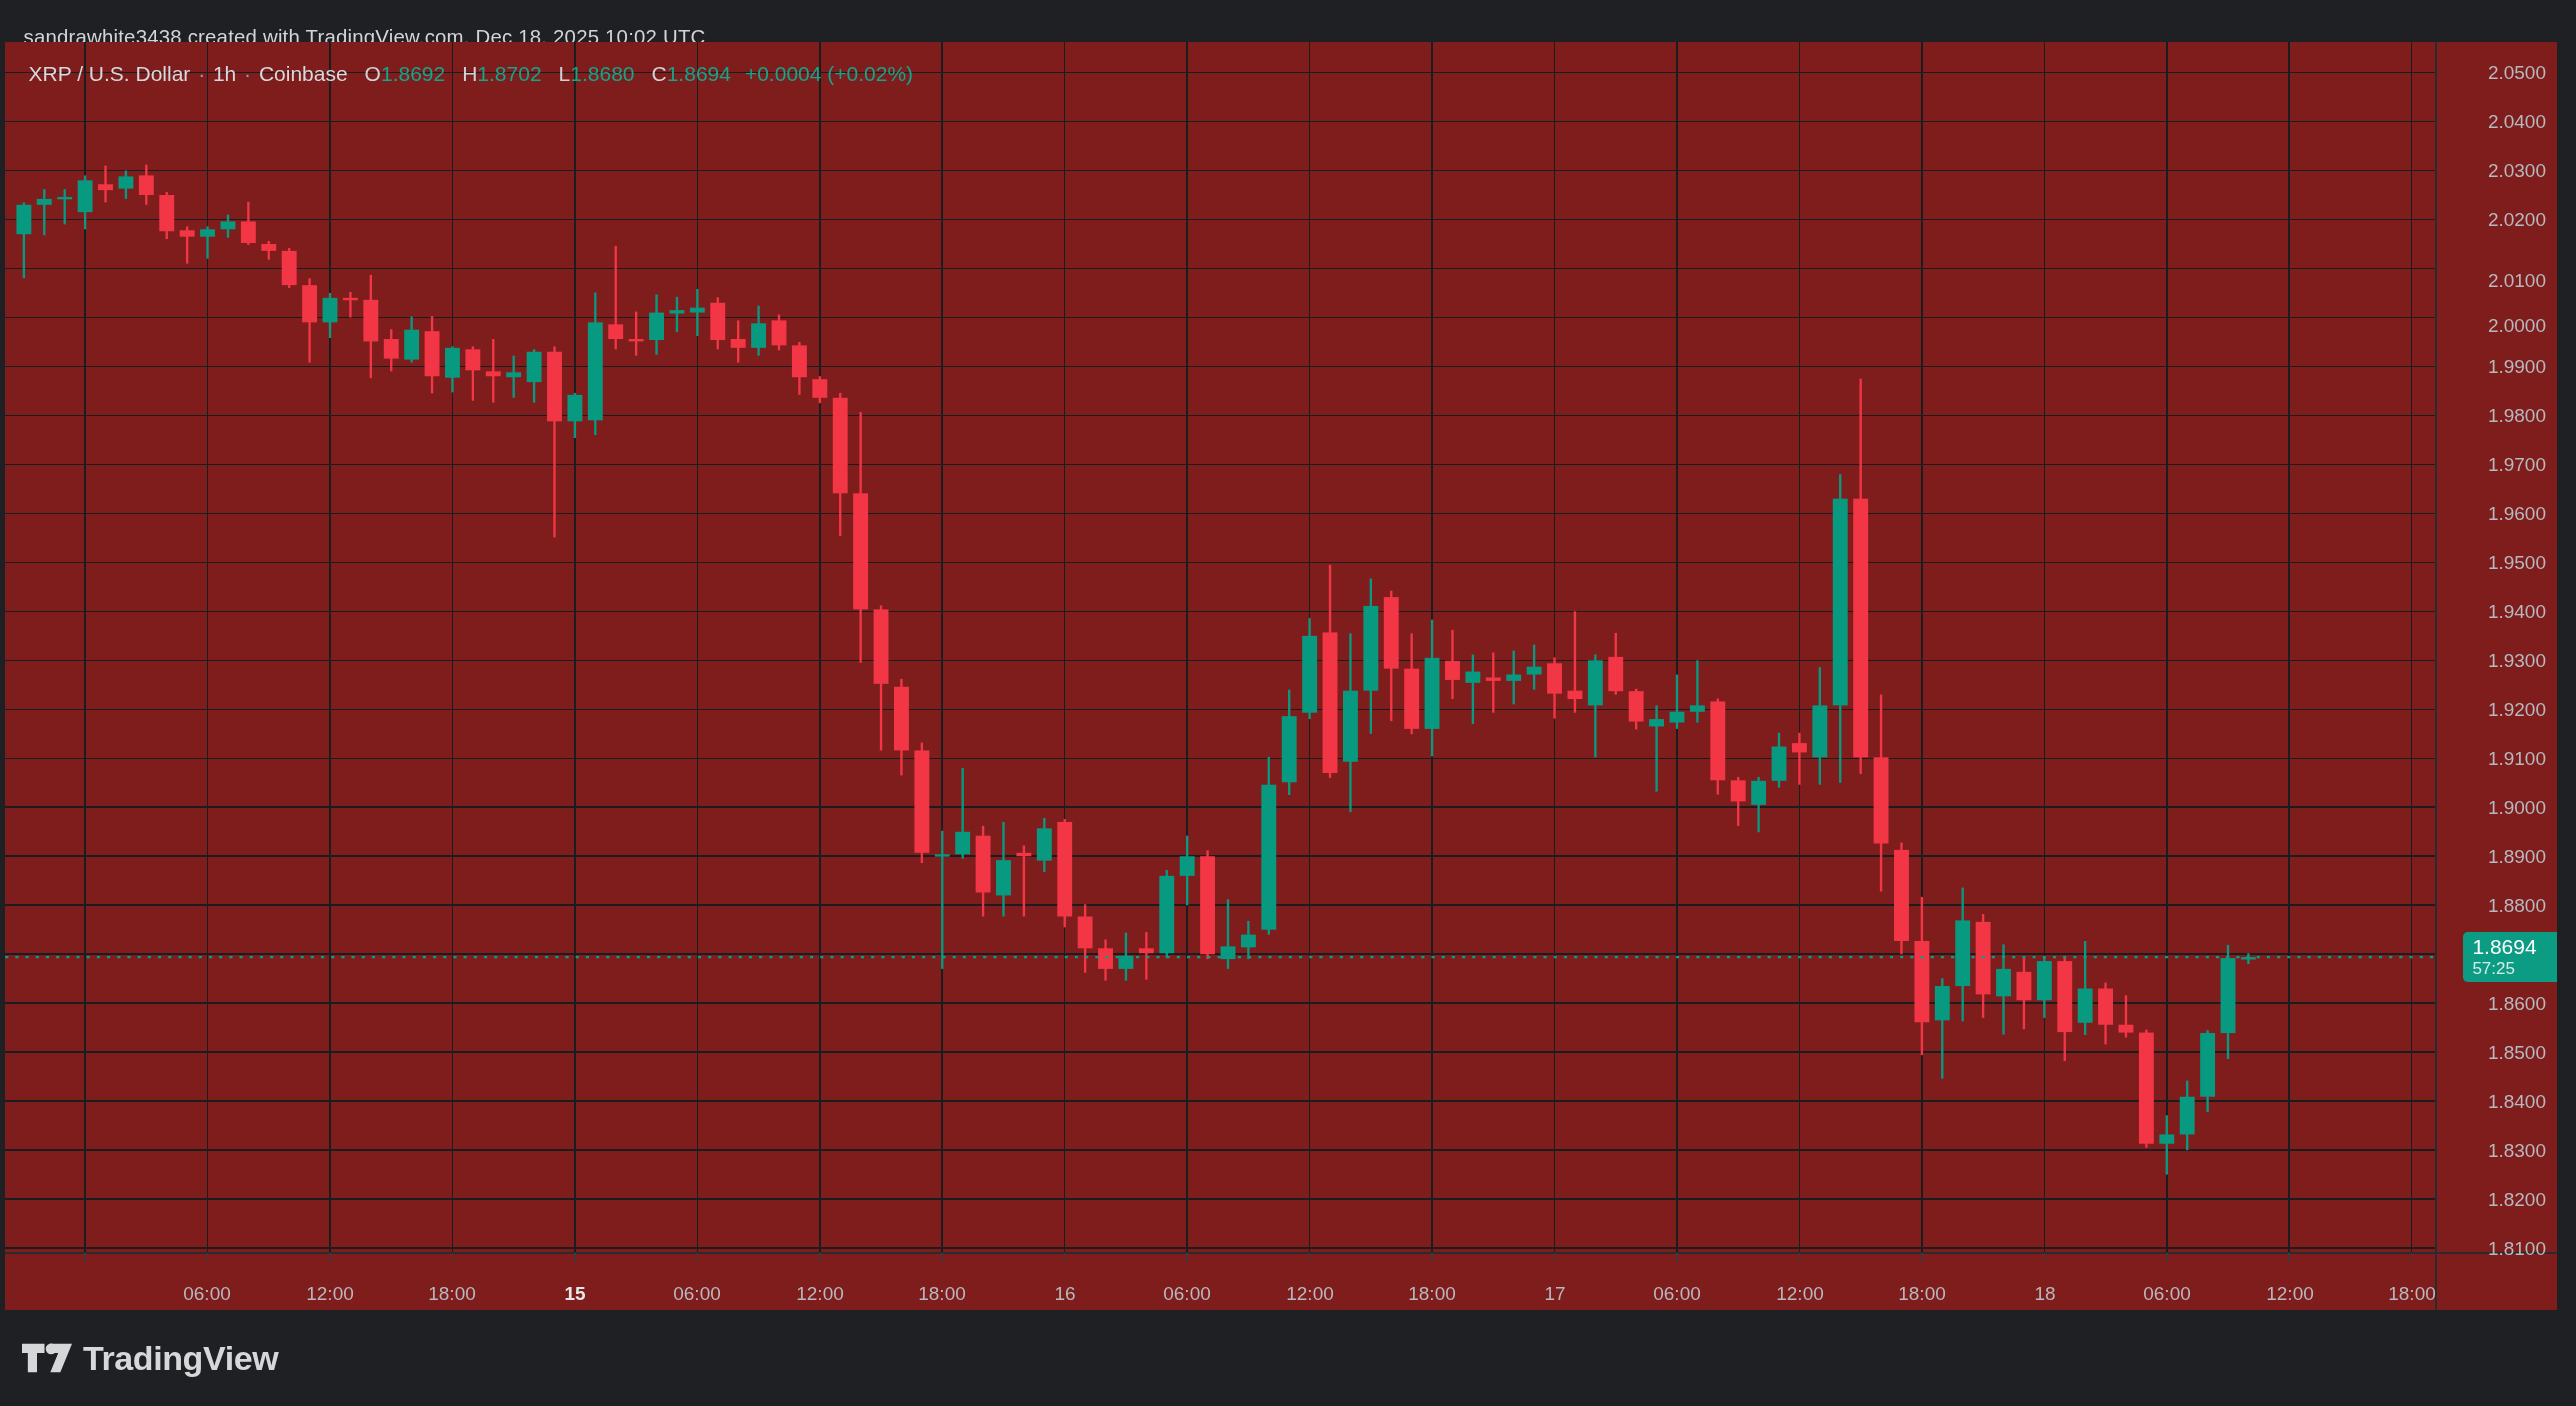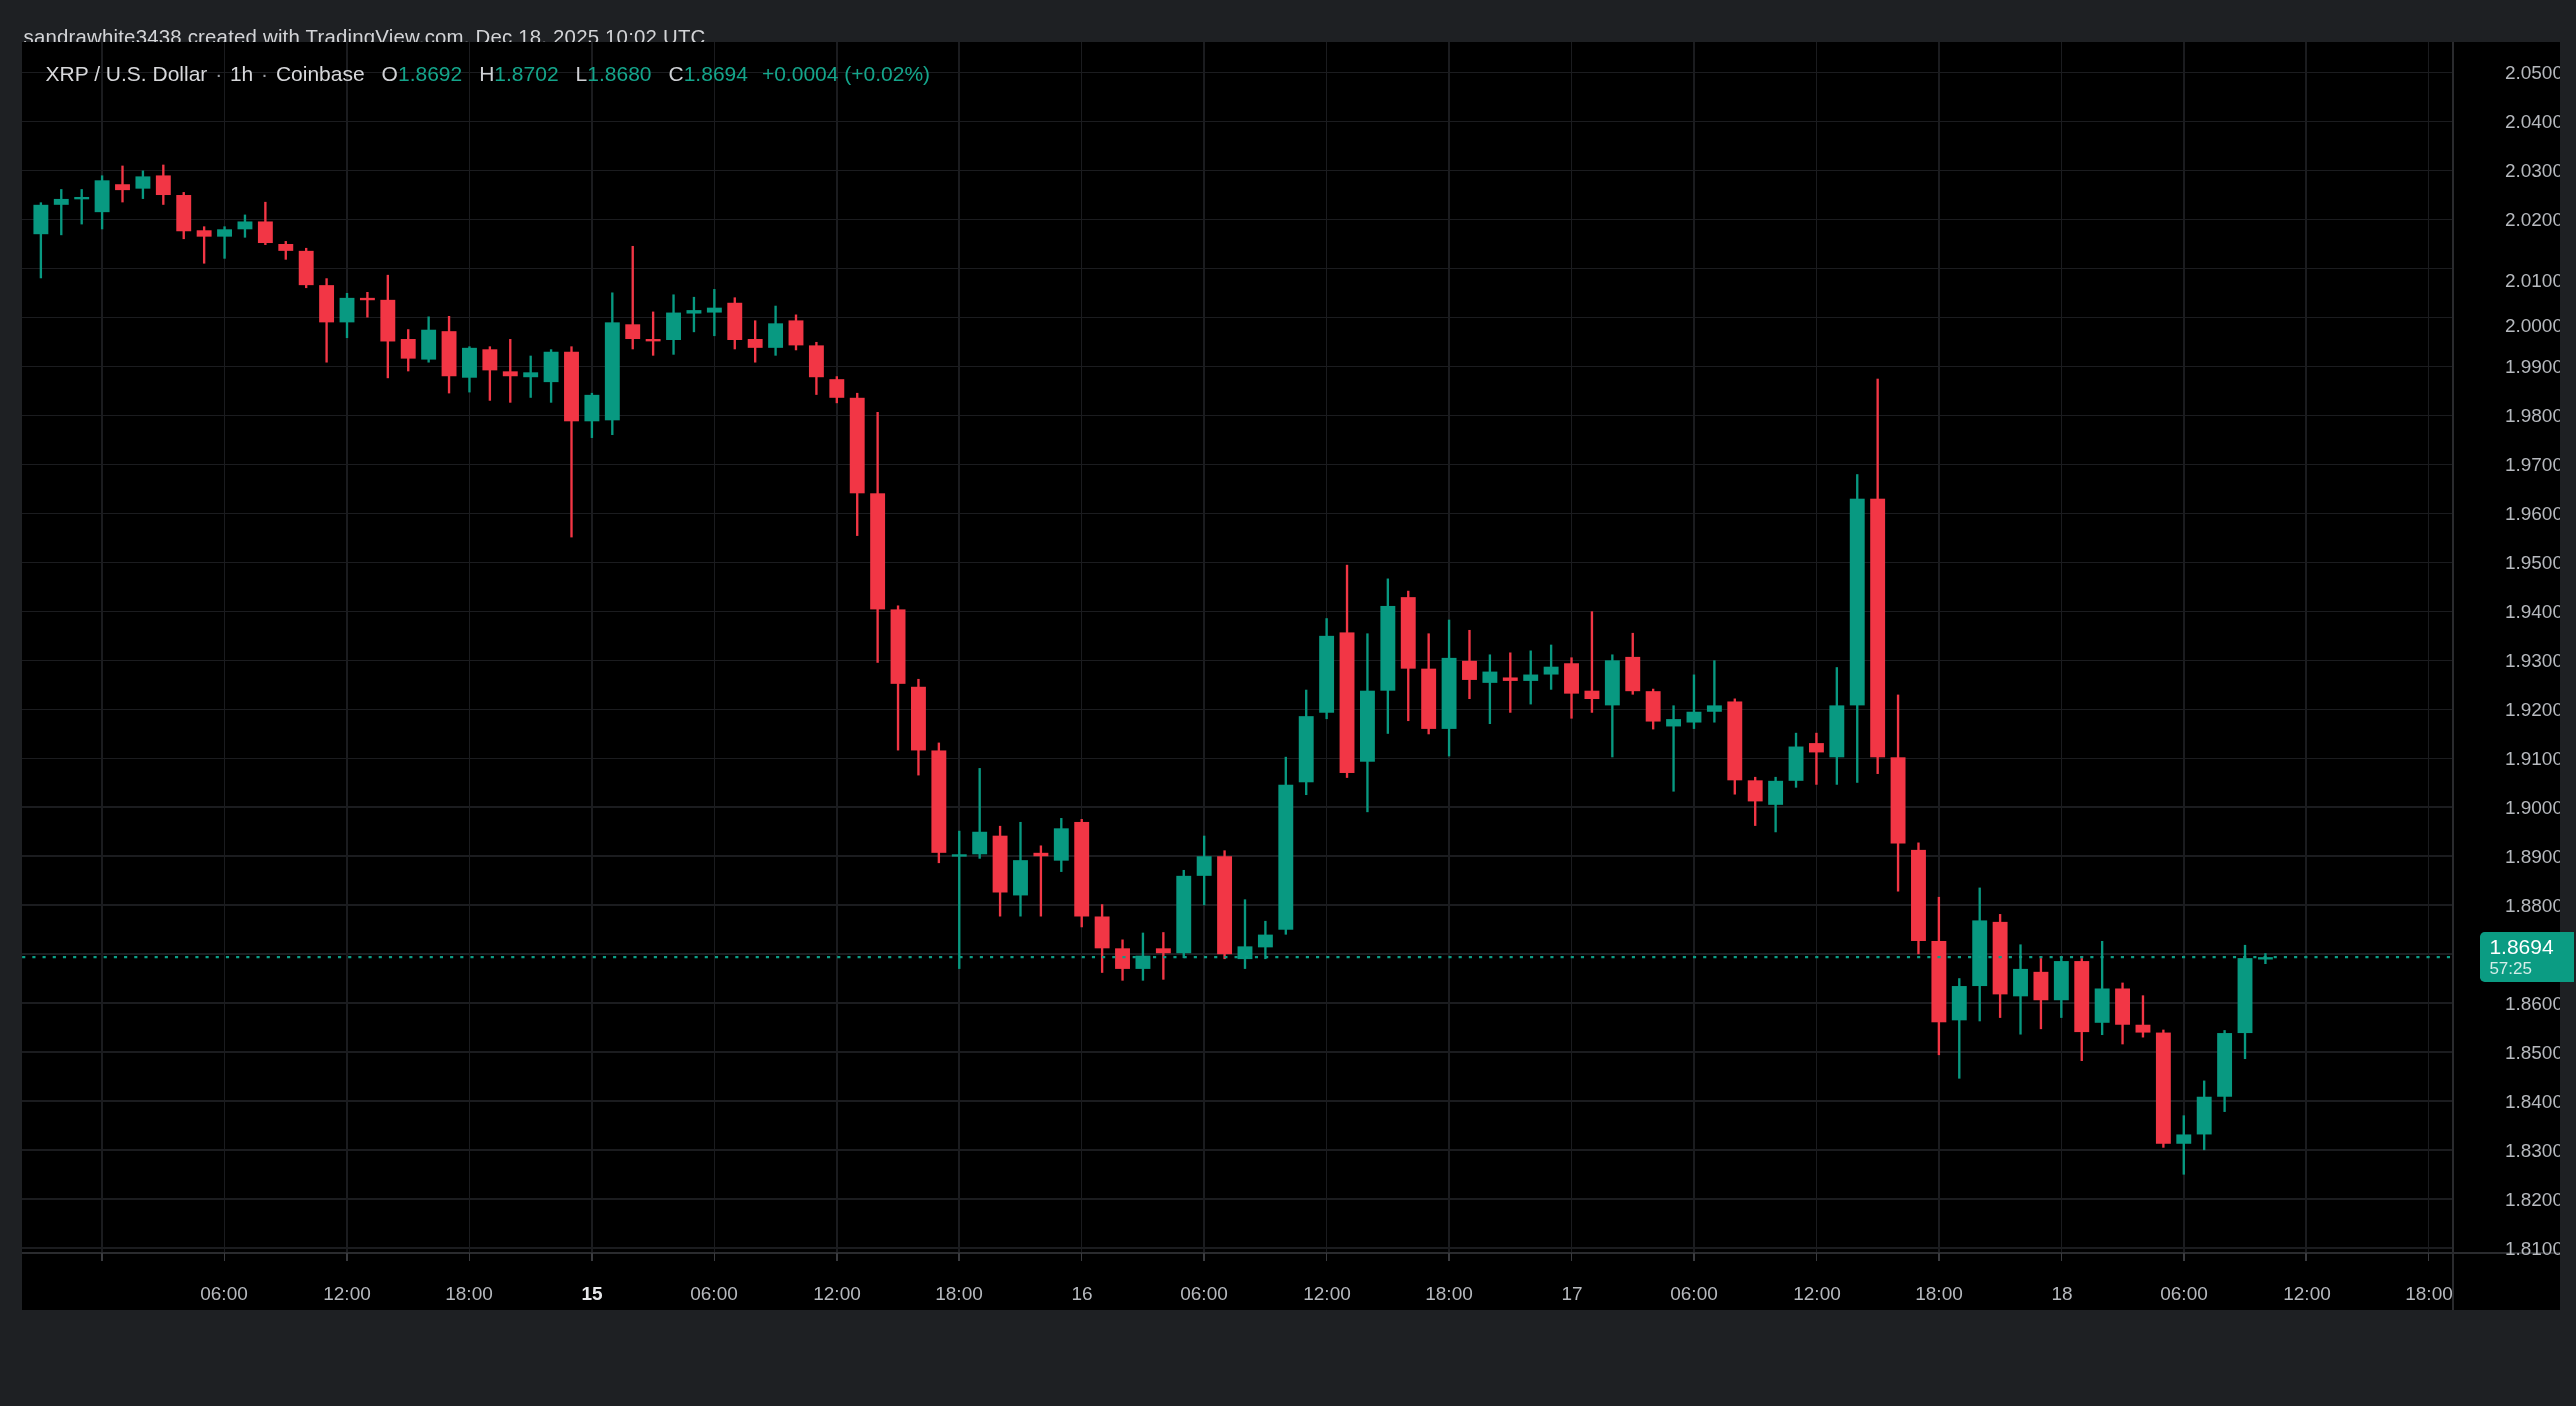--- a/index.html
+++ b/index.html
@@ -3,21 +3,21 @@
 <meta charset="utf-8">
 <style>
   html,body{margin:0;padding:0;background:#1e2023;width:2576px;height:1406px;overflow:hidden;
             font-family:"Liberation Sans","DejaVu Sans",sans-serif;-webkit-font-smoothing:antialiased;}
   #frame{position:relative;width:2576px;height:1406px;background:#1e2023;}
   
   #top-strip{position:absolute;left:0;top:0;width:2576px;height:42px;background:#1e2023;
              display:flex;align-items:center;margin-top:16px;}
   #top-strip .attr{margin-left:23.5px;font-size:20.4px;color:#d3d4d7;letter-spacing:0.2px;}
   
-  #card{position:absolute;left:22px;top:42px;width:2552px;height:1268px;background:#000000;overflow:hidden;}
+  #card{position:absolute;left:5px;top:42px;width:2552px;height:1268px;background:#7f1d1d;overflow:hidden;}
   #chart-svg{position:absolute;left:0;top:0;}
   
   #legend{position:absolute;left:23.5px;top:20.4px;display:flex;align-items:baseline;gap:0;
           font-size:21px;color:#d7d8db;white-space:nowrap;z-index:5;}
   #legend .sep{color:#9a9da3;margin:0 7.8px;}
   #legend .grp{margin-left:17px;}
   #legend .lbl{color:#cfd1d5;}
   #legend .val{color:#14a58b;}
   #legend .chg{color:#14a58b;margin-left:14px;}
   
@@ -404,15 +404,25 @@
       </div>
 
     <div id="price-label" style="left: 2458px; top: 890px;">
       <span class="plv">1.8694</span>
       <span class="plc">57:25</span>
     </div>
   </div>
 
   <div id="right-strip"></div>
 
+  <div id="bottom-bar">
+    <div id="logo">
+      <svg width="50" height="30" viewBox="0 0 60 34" fill="#d6d7d9" xmlns="http://www.w3.org/2000/svg">
+        <path d="M0 0 H27 V11 H18 V34 H7 V11 H0 Z"></path>
+        <circle cx="35" cy="6" r="6.5"></circle>
+        <path d="M33 0 H60 L46 34 H34 L43.5 11 H33 Z"></path>
+      </svg>
+      <span class="brand">TradingView</span>
+    </div>
+  </div>
 
 </div>
 
 
 </body></html>

